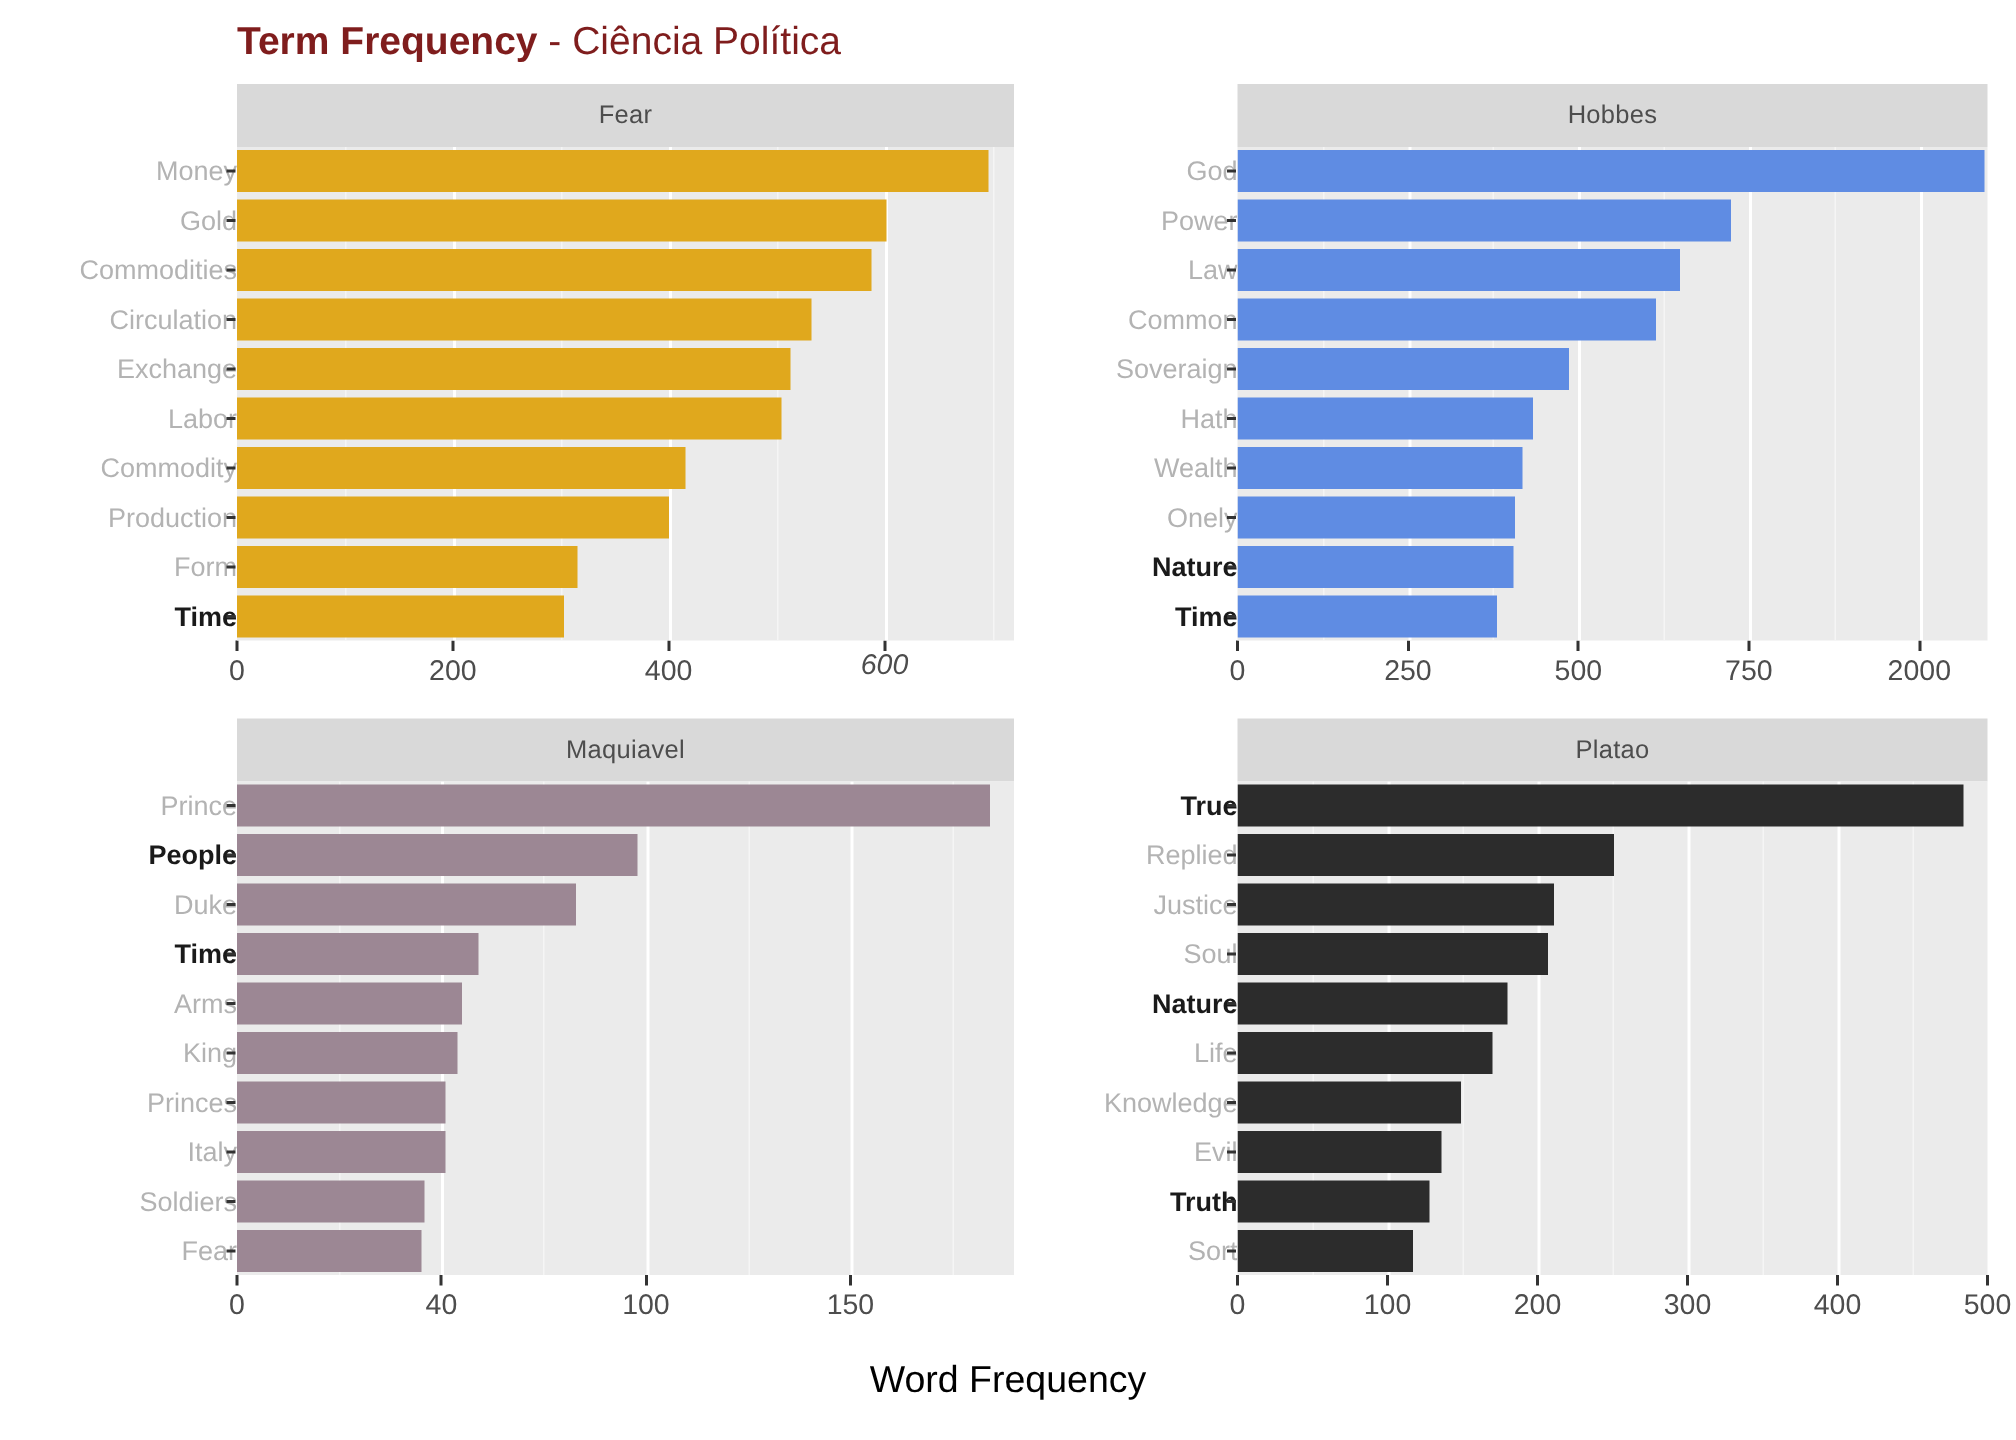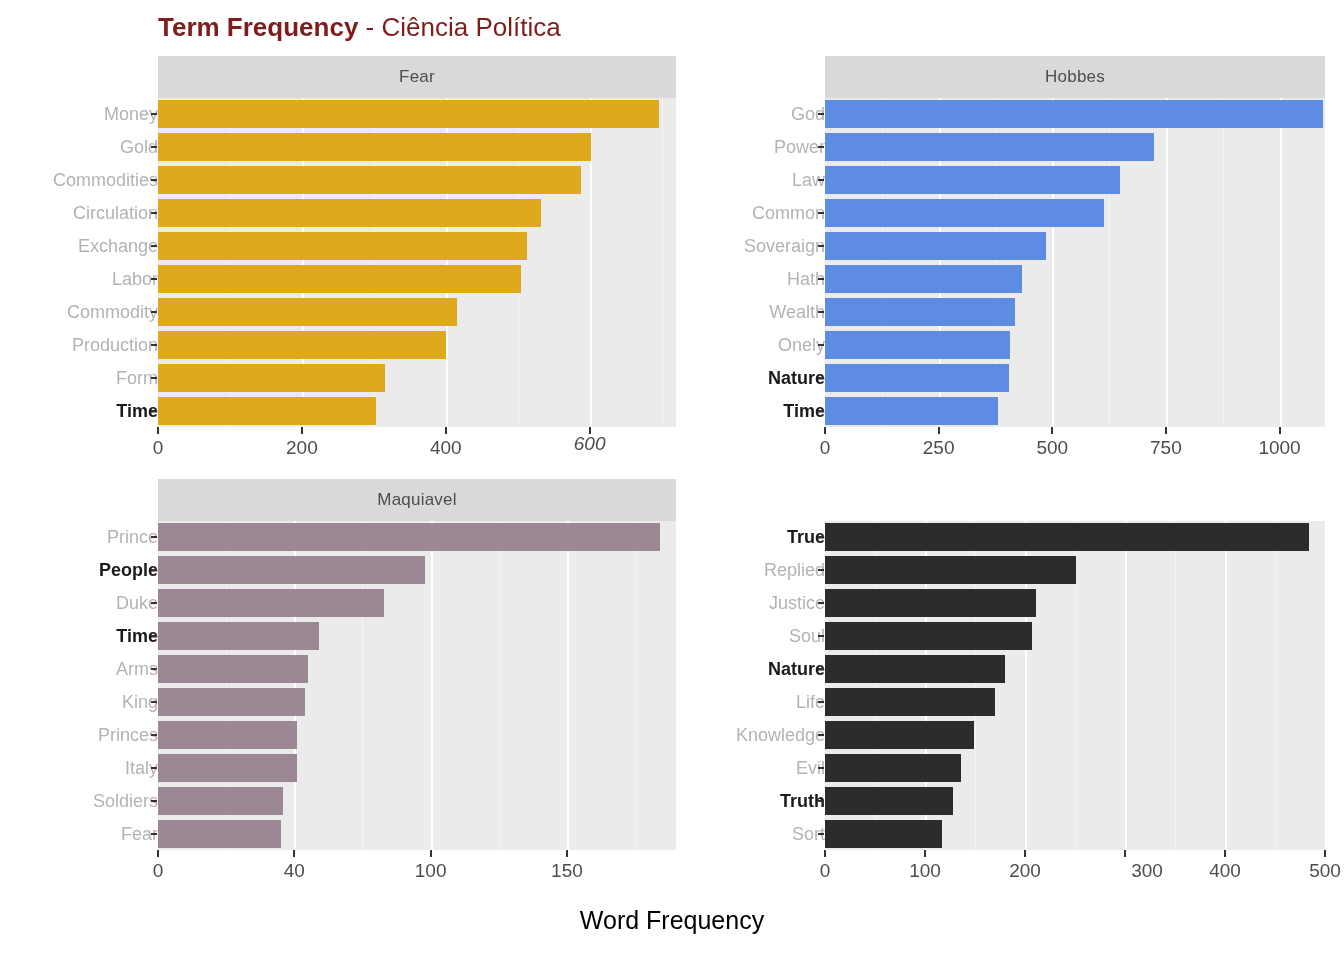--- a/index.html
+++ b/index.html
@@ -256,21 +256,21 @@
         <div class="ytick" style="left: 138px; top: 353.55px;"></div>
         <div class="xtick-mark" style="left: 144px; top: 371px;"></div>
         <div class="xtick-label" style="left: 145px; top: 381px;">0</div>
         <div class="xtick-mark" style="left: 257.636px; top: 371px;"></div>
         <div class="xtick-label" style="left: 258.636px; top: 381px;">250</div>
         <div class="xtick-mark" style="left: 371.273px; top: 371px;"></div>
         <div class="xtick-label" style="left: 372.273px; top: 381px;">500</div>
         <div class="xtick-mark" style="left: 484.909px; top: 371px;"></div>
         <div class="xtick-label" style="left: 485.909px; top: 381px;">750</div>
         <div class="xtick-mark" style="left: 598.545px; top: 371px;"></div>
-        <div class="xtick-label" style="left: 599.545px; top: 381px;">1000</div>
+        <div class="xtick-label" style="left: 599.545px; top: 381px;">2000</div>
         <div class="panel-wrap" style="left: 145px; width: 500px;">
           <div class="facet-strip">
             <span class="facet-strip-label">Hobbes</span>
           </div>
           <div class="plot-area">
             <div class="gridline-minor" style="left: 56.8182px;"></div>
             <div class="gridline-minor" style="left: 170.455px;"></div>
             <div class="gridline-minor" style="left: 284.091px;"></div>
             <div class="gridline-minor" style="left: 397.727px;"></div>
             <div class="gridline-major" style="left: 113.636px;"></div>
@@ -407,26 +407,29 @@
         <div class="ytick" style="left: 138px; top: 320.65px;"></div>
         <div class="ylab muted" style="top: 340.55px; width: 145px; right: auto; left: 0px;">Sort</div>
         <div class="ytick" style="left: 138px; top: 353.55px;"></div>
         <div class="xtick-mark" style="left: 144px; top: 371px;"></div>
         <div class="xtick-label" style="left: 145px; top: 381px;">0</div>
         <div class="xtick-mark" style="left: 244px; top: 371px;"></div>
         <div class="xtick-label" style="left: 245px; top: 381px;">100</div>
         <div class="xtick-mark" style="left: 344px; top: 371px;"></div>
         <div class="xtick-label" style="left: 345px; top: 381px;">200</div>
         <div class="xtick-mark" style="left: 444px; top: 371px;"></div>
-        <div class="xtick-label" style="left: 467px; top: 381px;">300</div>
+        <div class="xtick-label" style="left: 445px; top: 381px;">300</div>
         <div class="xtick-mark" style="left: 544px; top: 371px;"></div>
         <div class="xtick-label" style="left: 545px; top: 381px;">400</div>
         <div class="xtick-mark" style="left: 644px; top: 371px;"></div>
         <div class="xtick-label" style="left: 645px; top: 381px;">500</div>
         <div class="panel-wrap" style="left: 145px; width: 500px;">
+          <div class="facet-strip">
+            <span class="facet-strip-label">Platao</span>
+          </div>
           <div class="plot-area">
             <div class="gridline-minor" style="left: 50px;"></div>
             <div class="gridline-minor" style="left: 150px;"></div>
             <div class="gridline-minor" style="left: 250px;"></div>
             <div class="gridline-minor" style="left: 350px;"></div>
             <div class="gridline-minor" style="left: 450px;"></div>
             <div class="gridline-major" style="left: 100px;"></div>
             <div class="gridline-major" style="left: 200px;"></div>
             <div class="gridline-major" style="left: 300px;"></div>
             <div class="gridline-major" style="left: 400px;"></div>

